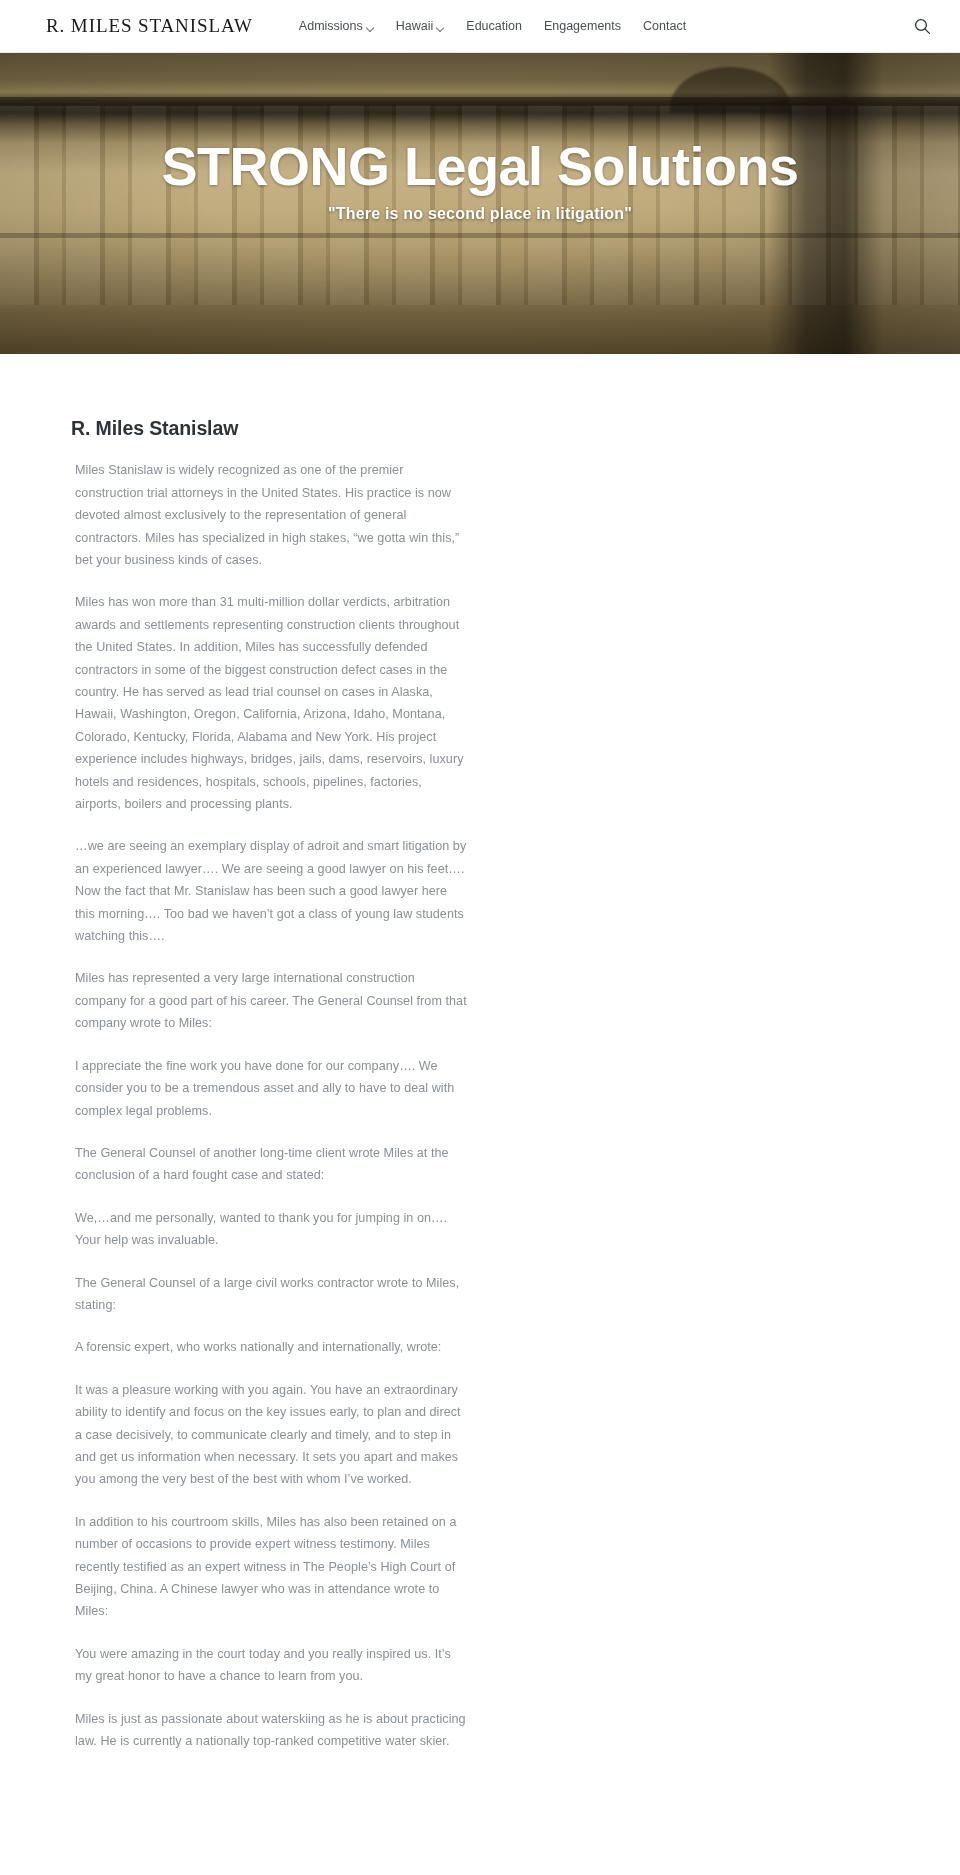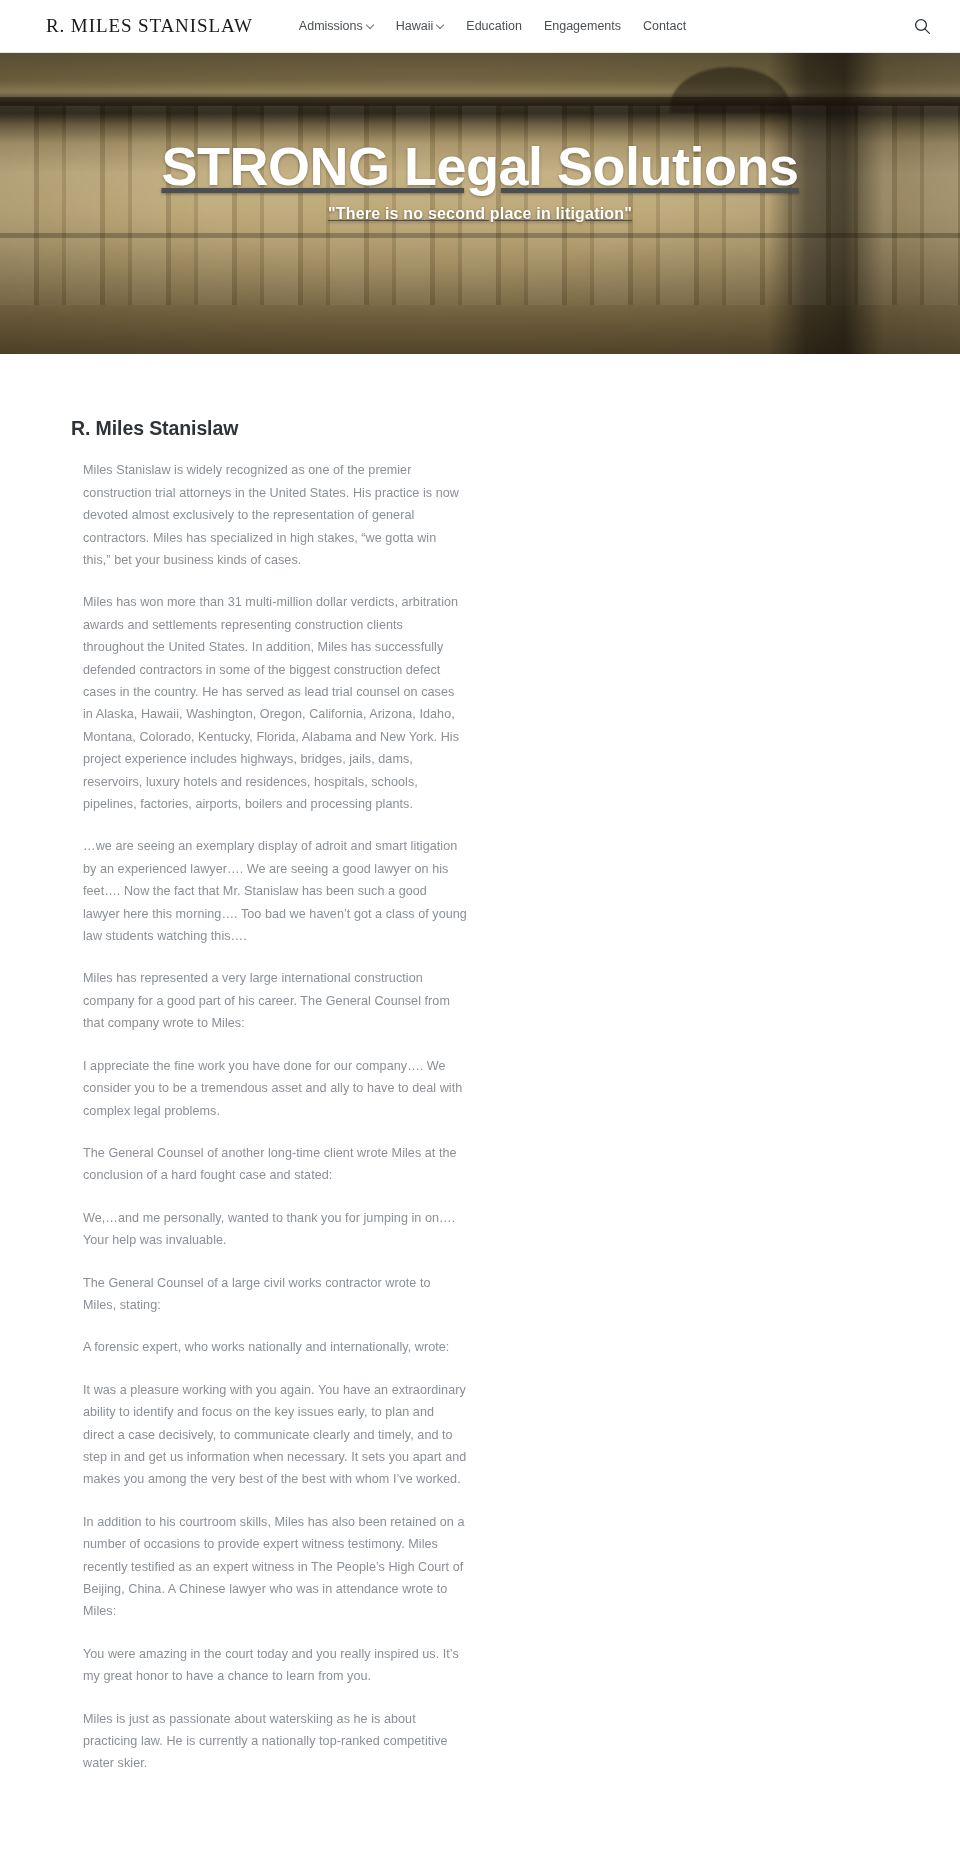--- a/index.html
+++ b/index.html
@@ -36,21 +36,21 @@
     text-decoration: none;
   }
   .main-nav {
     display: flex;
     align-items: center;
     margin-left: 46px;
     gap: 22px;
   }
   .nav-item {
     display: flex;
-    align-items: center;
+    align-items: flex-end;
     gap: 4px;
     font-size: 12.5px;
     color: #4a4f54;
     text-decoration: none;
     white-space: nowrap;
     cursor: pointer;
   }
   .caret {
     display: inline-block;
     width: 7px;
@@ -162,21 +162,20 @@
   }
   .hero-inner {
     position: absolute;
     left: 0; right: 0;
     top: 0; bottom: 0;
     display: flex;
     flex-direction: column;
     align-items: center;
     justify-content: center;
     padding-bottom: 46px;
-    text-decoration: underline;
   }
   .hero-title {
     margin: 0;
     font-size: 54px;
     line-height: 1.06;
     font-weight: 700;
     color: #ffffff;
     letter-spacing: -0.5px;
     text-shadow: 0 1px 3px rgba(0,0,0,0.35);
     text-align: center;
@@ -201,21 +200,21 @@
   }
   .article-title {
     margin: 0 0 18px 0;
     font-size: 19.5px;
     line-height: 1.3;
     font-weight: 700;
     color: #2e3338;
     letter-spacing: -0.1px;
   }
   .para {
-    margin: 0 0 20px 12px;
+    margin: 0 0 20px 4px;
     font-size: 12.6px;
     line-height: 1.78;
     color: #8a9096;
     letter-spacing: 0.05px;
   }
   .para.quote {
   }
 
   
   .sr-only {

